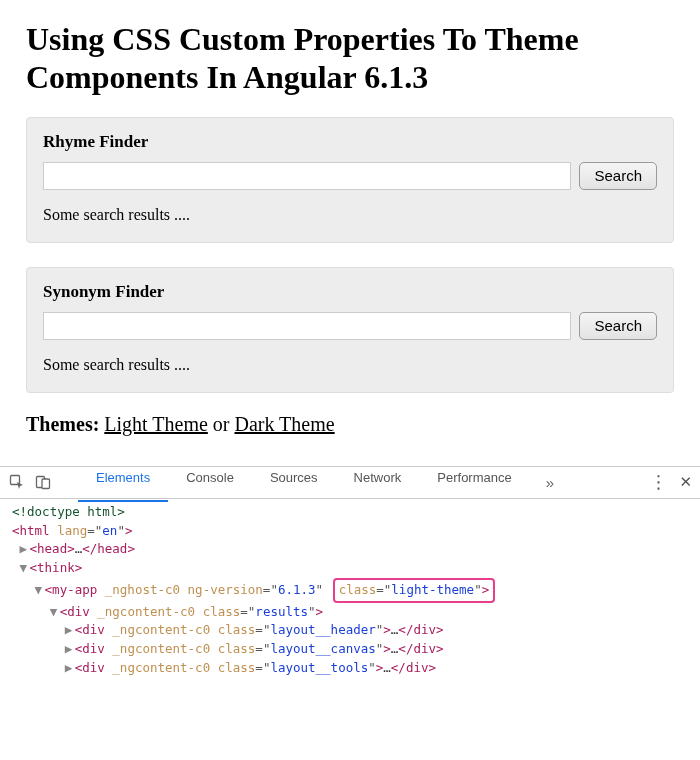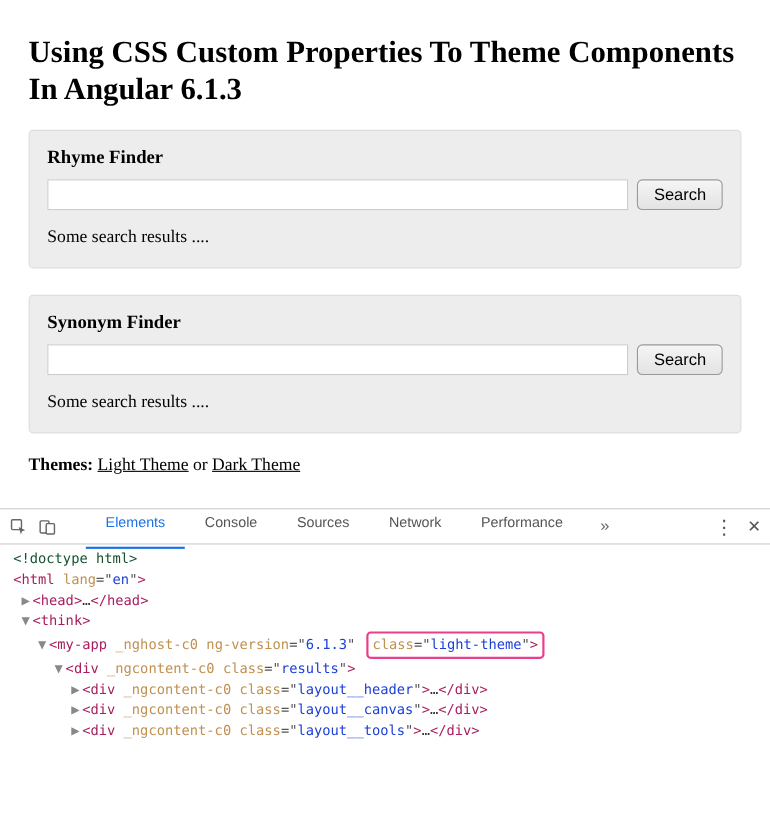--- a/index.html
+++ b/index.html
@@ -9,23 +9,23 @@
       margin: 0;
       font-family: Georgia, 'Times New Roman', serif;
       background: #fff;
       color: #000;
       width: 700px;
     }
     .page {
       padding: 20px 26px 10px 26px;
     }
     h1 {
-      font-size: 28px;
-      font-weight: bold;
-      margin: 11px 0 20px 0;
+      font-size: 32px;
+      font-weight: bold;
+      margin: 0 0 20px 0;
       line-height: 1.2;
     }
     .textarea-wrapper {
       position: relative;
       border: 1px solid #bbb;
       background: #f2f2f2;
       margin-bottom: 20px;
     }
     .textarea-main {
       width: calc(100% - 32px);
@@ -102,21 +102,21 @@
       font-family: Arial, sans-serif;
       font-size: 15px;
       cursor: pointer;
     }
     .finder-results {
       font-family: Georgia, serif;
       font-size: 16px;
     }
     .themes-line {
       font-family: Georgia, serif;
-      font-size: 16px;
+      font-size: 20px;
       margin-bottom: 20px;
     }
     .themes-label {
       font-weight: bold;
     }
     .theme-link {
       text-decoration: underline;
       color: #000;
       cursor: pointer;
     }

